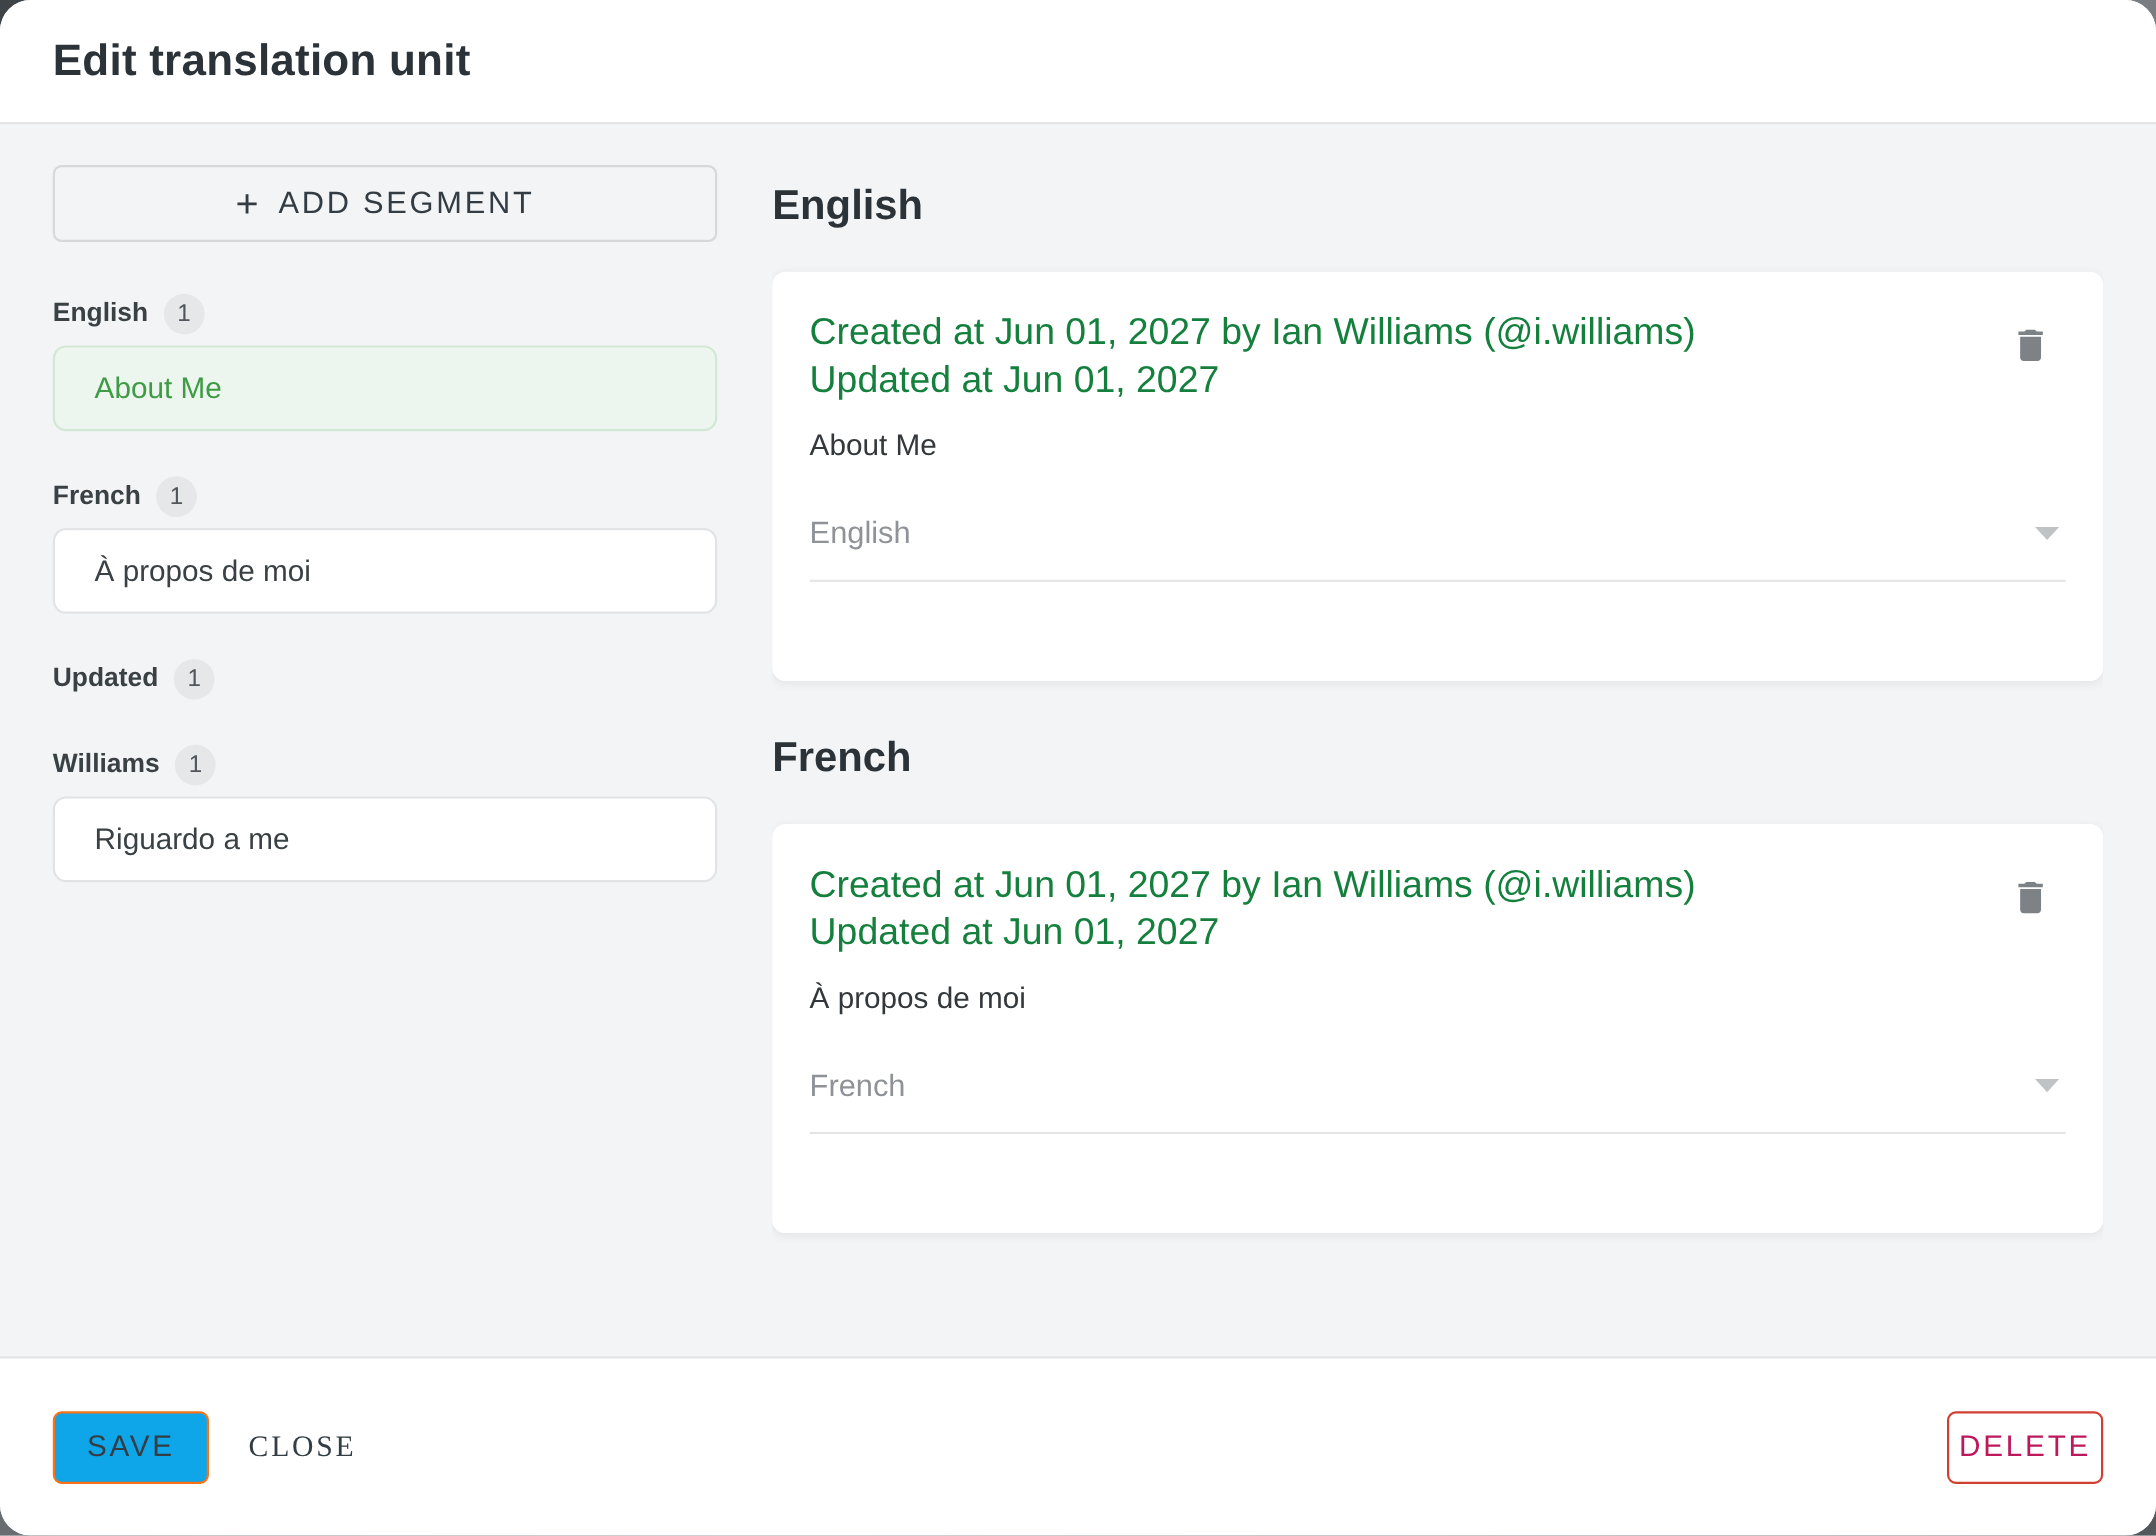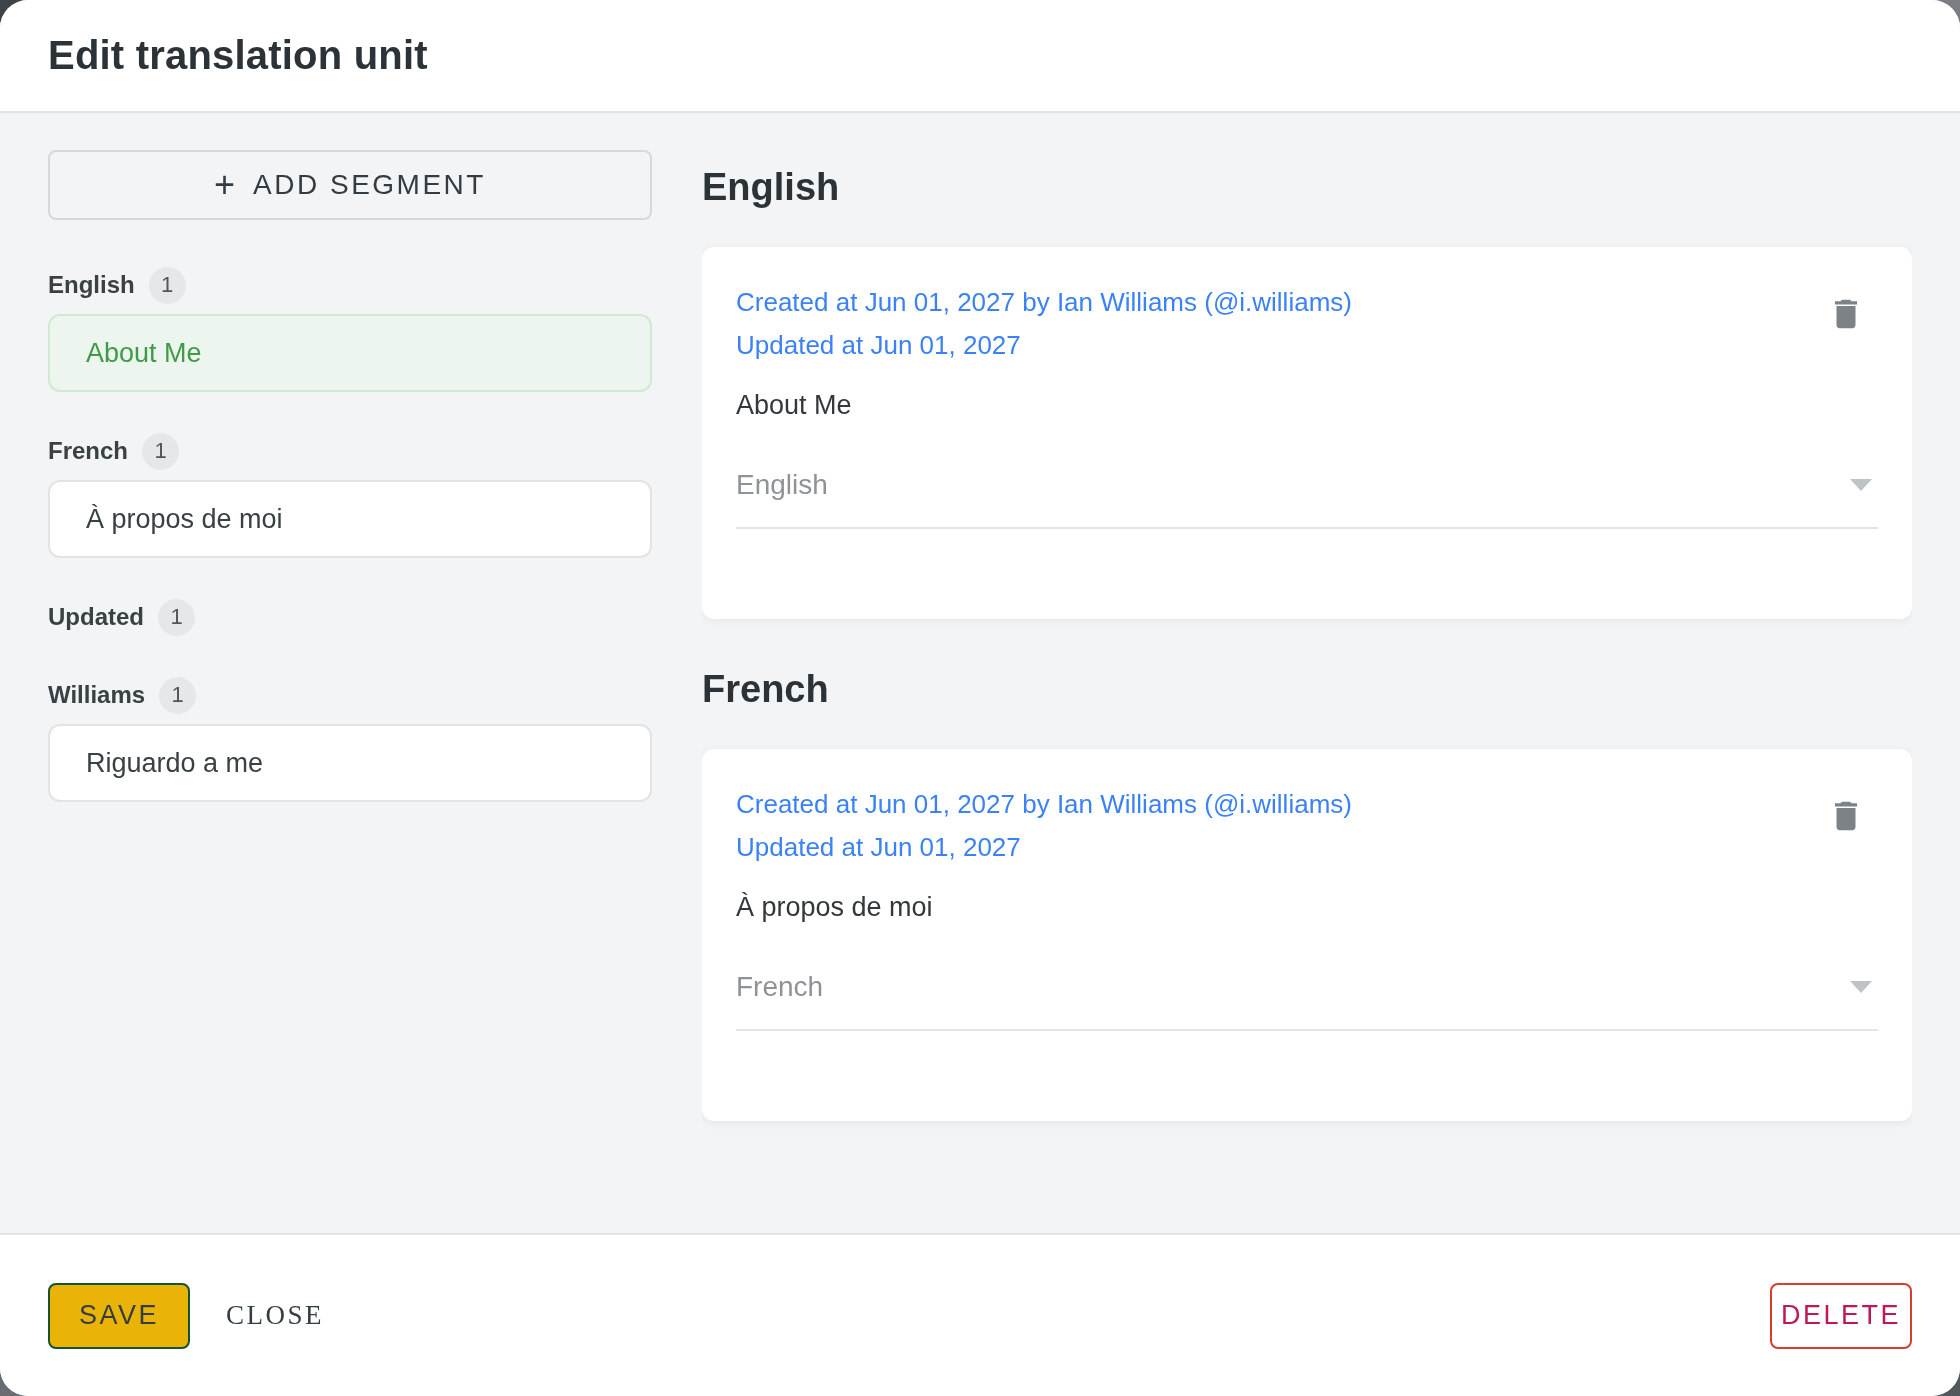--- a/index.html
+++ b/index.html
@@ -128,23 +128,23 @@
   .section-heading.second { margin-top: 46px; }
   .unit-card {
     margin-top: 36px;
     background: #ffffff;
     border-radius: 12px;
     box-shadow: 0 2px 8px rgba(60,64,67,0.08);
     padding: 34px 34px 90px 34px;
     position: relative;
   }
   .meta-line {
-    font-size: 26px;
+    font-size: 34px;
     line-height: 43px;
-    color: #3b82f6;
+    color: #15803d;
     padding-right: 120px;
   }
   .unit-text {
     margin-top: 20px;
     font-size: 27px;
     color: #33383c;
     line-height: 36px;
   }
   .lang-select {
     margin-top: 46px;
@@ -196,22 +196,22 @@
     font-size: 27px;
     letter-spacing: 2.5px;
     font-family: "Liberation Sans", sans-serif;
     cursor: pointer;
     display: flex;
     align-items: center;
     justify-content: center;
   }
   .btn-save {
     width: 142px;
-    background: #eab308;
-    border: 2px solid #14532d;
+    background: #0ea5e9;
+    border: 2px solid #f97316;
     color: #333e44;
   }
   .btn-close {
     border: none;
     background: transparent;
     color: #333e44;
     padding: 0 30px;
     margin-left: 6px;
     font-family: Liberation Serif, serif;
   }

